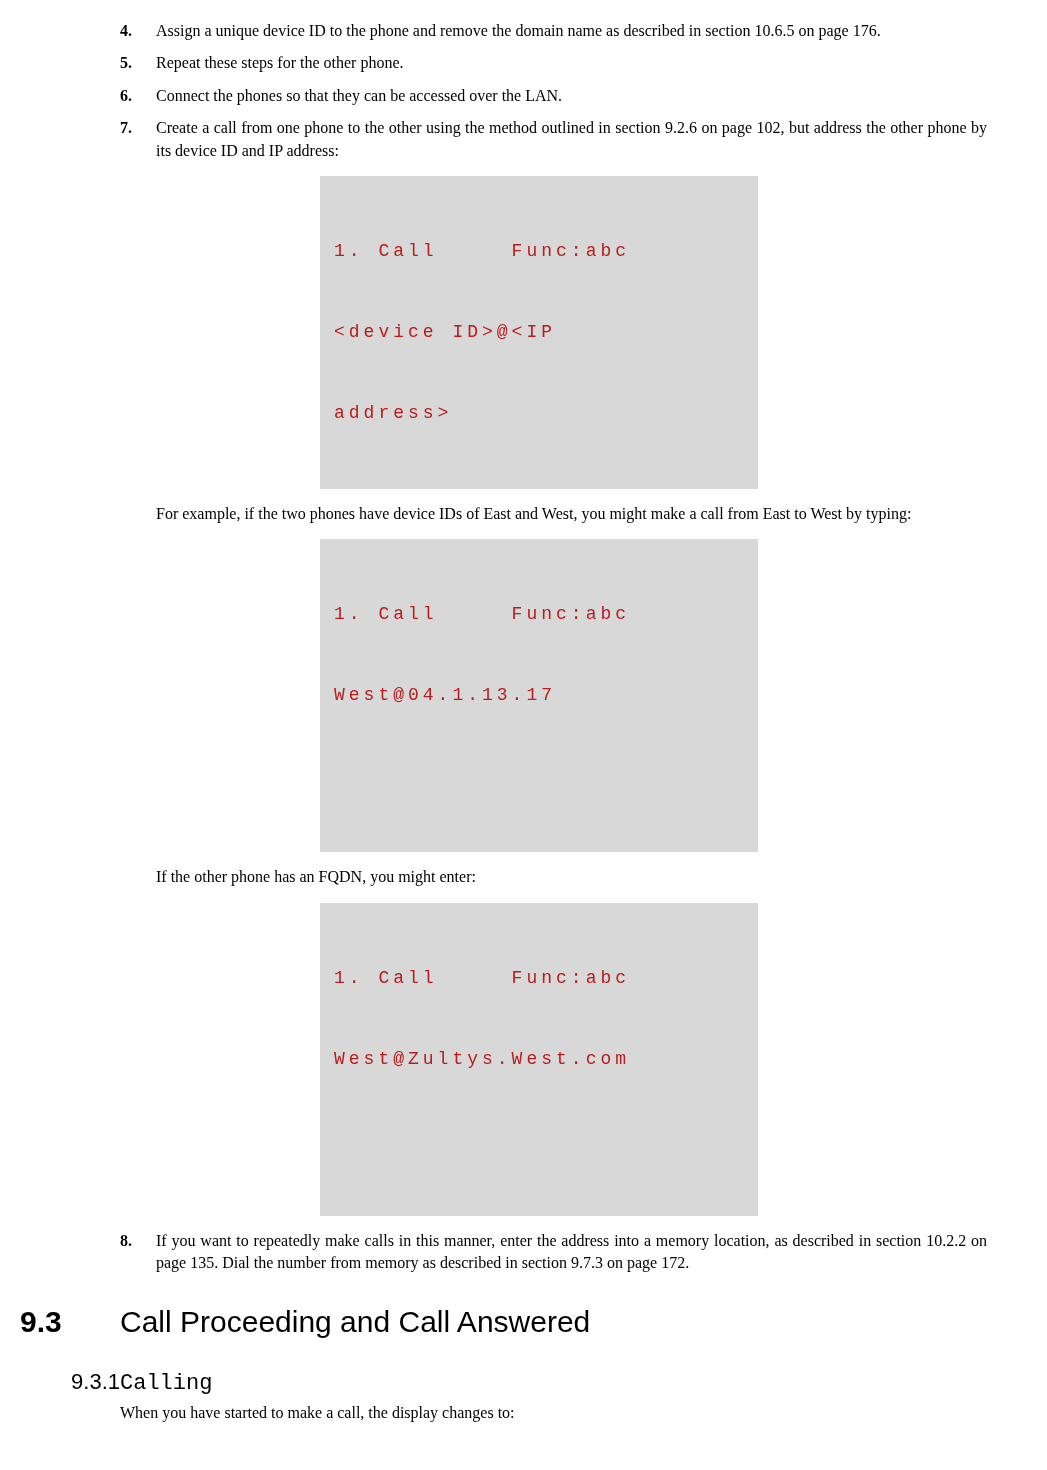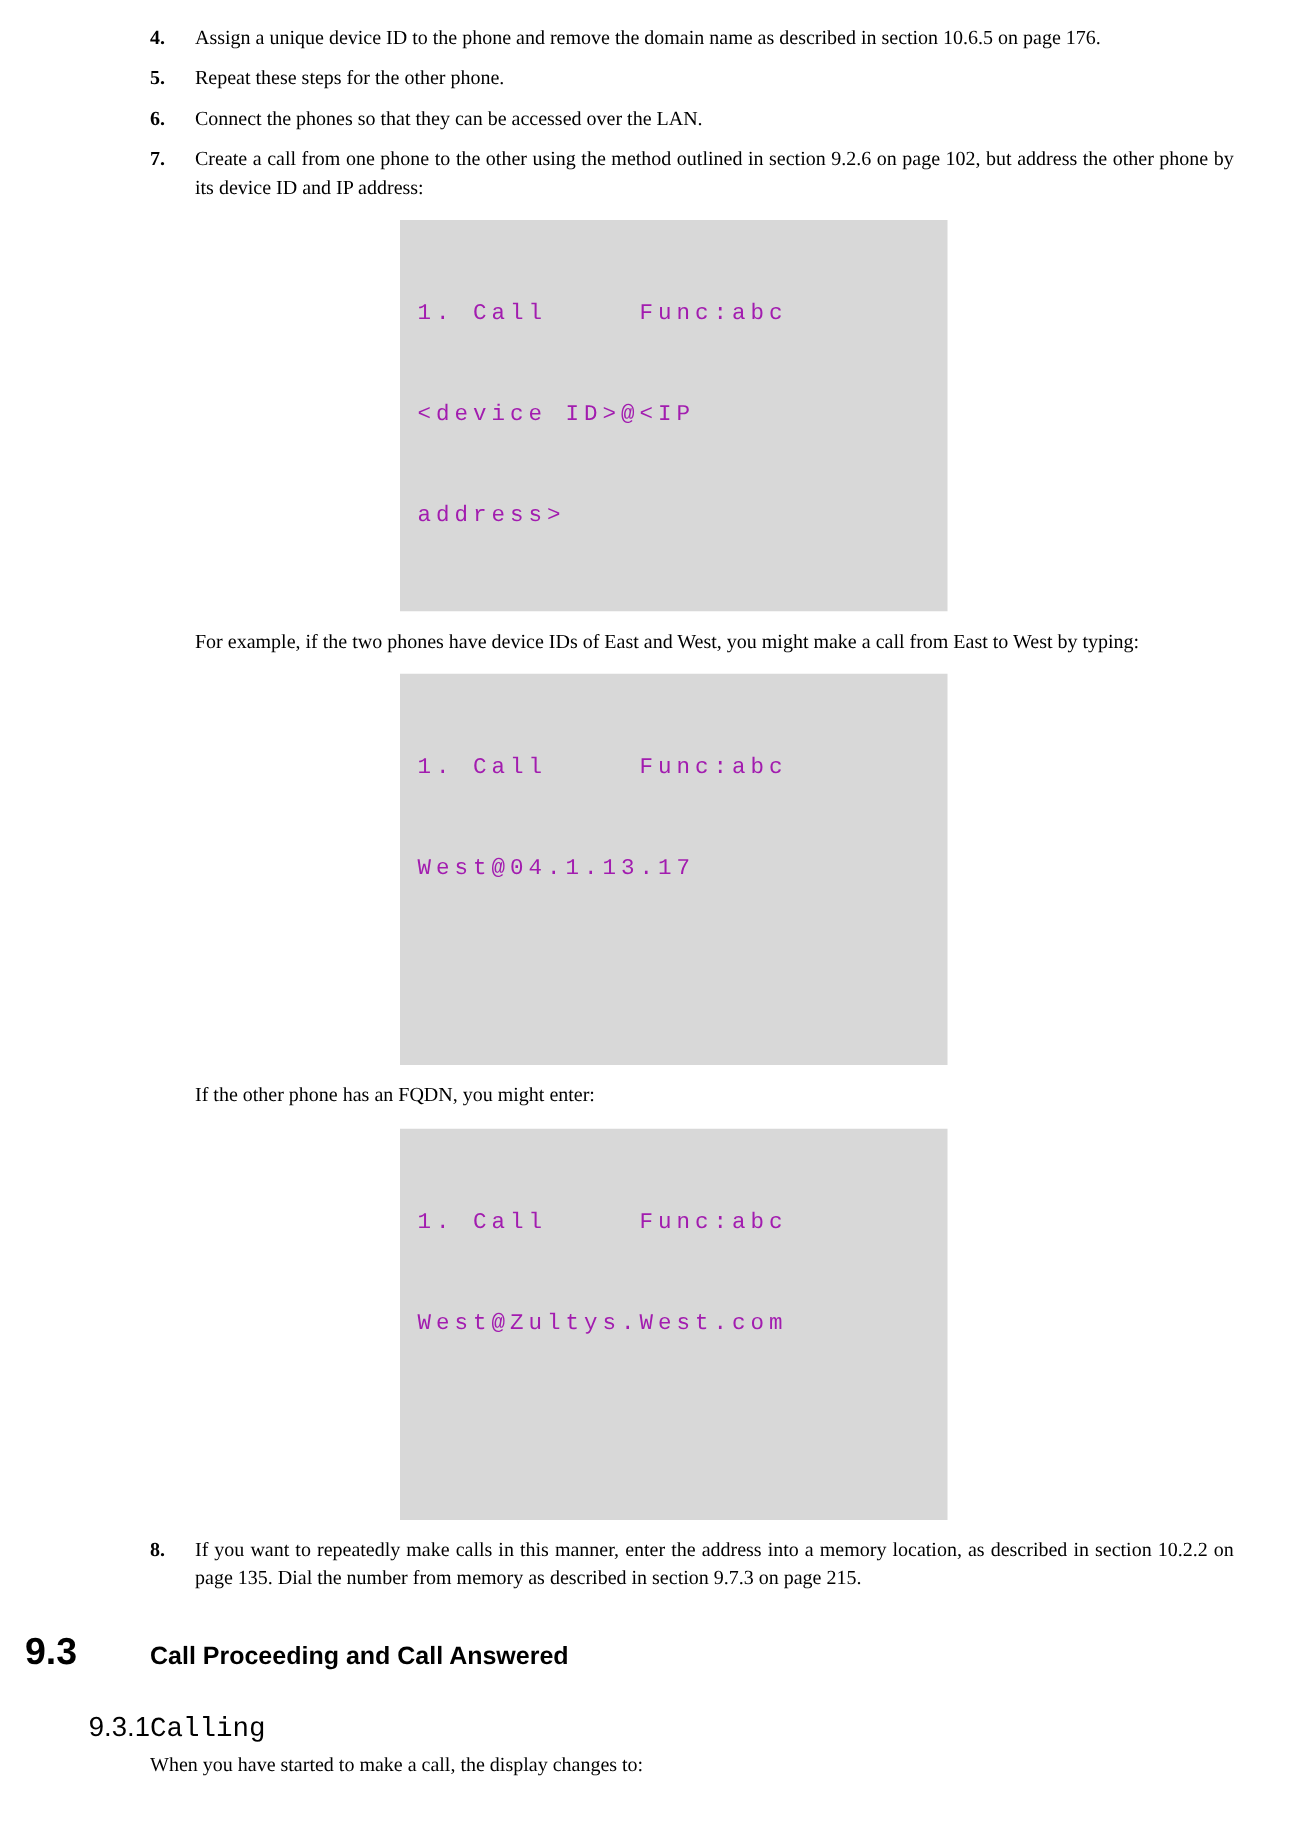--- a/index.html
+++ b/index.html
@@ -36,21 +36,21 @@
   }
   .list-body {
     flex: 1;
     text-align: justify;
   }
   .lcd {
     background: #d8d8d8;
     font-family: 'Courier New', Courier, monospace;
     font-size: 18px;
     letter-spacing: 4px;
-    color: #a21caf;
+    color: #b91c1c;
     padding: 8px 14px;
     white-space: pre;
     margin: 14px 0 14px 200px;
     width: 410px;
     line-height: 1.5;
   }
   .lcd-line {
     display: block;
   }
   .para {
@@ -66,22 +66,22 @@
     margin-bottom: 20px;
   }
   .h2-num {
     font-family: Arial, Helvetica, sans-serif;
     font-weight: bold;
     font-size: 30px;
     min-width: 100px;
   }
   .h2-title {
     font-family: Arial, Helvetica, sans-serif;
-    font-weight: bold;
-    font-size: 20px;
+    font-weight: normal;
+    font-size: 30px;
   }
   .h3-row {
     display: flex;
     align-items: baseline;
     margin-top: 30px;
     margin-bottom: 6px;
   }
   .h3-num {
     font-family: Arial, Helvetica, sans-serif;
     font-size: 22px;
@@ -143,21 +143,21 @@
     <div class="para">If the other phone has an FQDN, you might enter:</div>
 
     <div class="lcd">
       <span class="lcd-line">1. Call     Func:abc</span>
       <span class="lcd-line">West@Zultys.West.com</span>
       <span class="lcd-line"> </span>
     </div>
 
     <div class="list-item">
       <div class="list-num">8.</div>
-      <div class="list-body">If you want to repeatedly make calls in this manner, enter the address into a memory location, as described in section 10.2.2 on page 135. Dial the number from memory as described in section 9.7.3 on page 215.</div>
+      <div class="list-body">If you want to repeatedly make calls in this manner, enter the address into a memory location, as described in section 10.2.2 on page 135. Dial the number from memory as described in section 9.7.3 on page 172.</div>
     </div>
 
   </div>
 
   <div class="h2-row">
     <div class="h2-num">9.3</div>
     <div class="h2-title">Call Proceeding and Call Answered</div>
   </div>
 
   <div class="h3-row">

